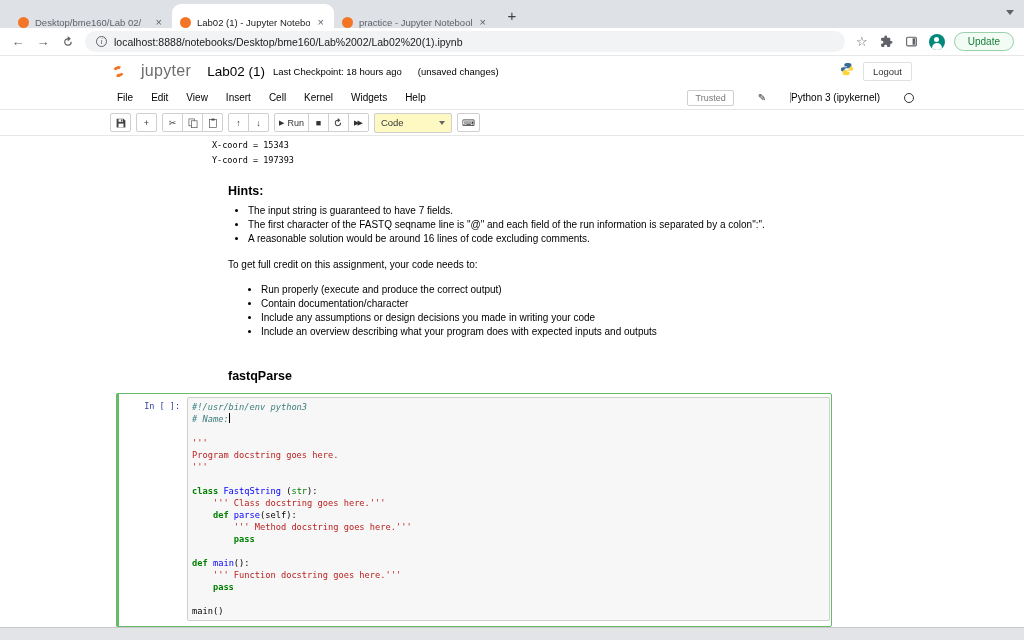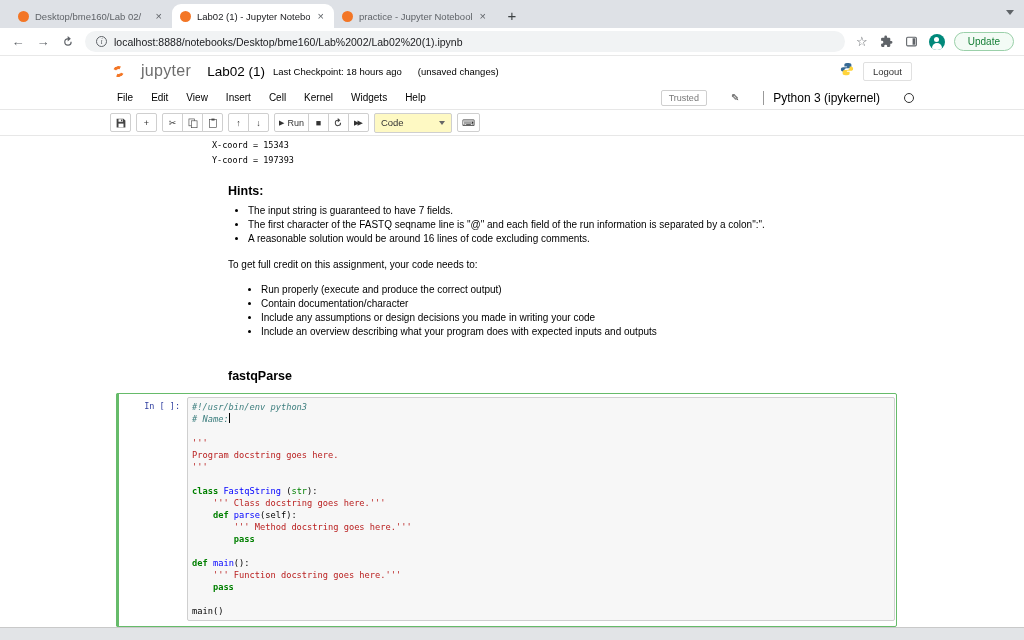--- a/index.html
+++ b/index.html
@@ -2,21 +2,21 @@
 <html><head>
 <meta charset="utf-8">
 <style>
   * { margin:0; padding:0; box-sizing:border-box; }
   html,body { width:1024px; height:640px; }
   body { font-family:"Liberation Sans", sans-serif; background:#fff; overflow:hidden; }
   .screen { position:relative; width:1024px; height:640px; background:#fff; overflow:hidden; }
 
   
   .tabstrip { height:28px; background:#dee1e6; display:flex; align-items:flex-end; padding:0 6px 0 10px; position:relative; }
-  .tab { display:flex; align-items:center; gap:6px; width:162px; height:24px; padding:0 8px; border-radius:9px 9px 0 0; font-size:9.5px; color:#5f6368; flex:none; }
+  .tab { display:flex; align-items:flex-end; gap:6px; width:162px; height:24px; padding:0 8px; border-radius:9px 9px 0 0; font-size:9.5px; color:#5f6368; flex:none; }
   .tab.active { background:#fff; color:#202124; }
   .favicon { width:11px; height:11px; border-radius:50%; background:#f37626; flex:none; }
   .tab .title { flex:1; white-space:nowrap; overflow:hidden; }
   .tab .close { color:#5f6368; font-size:11px; padding:0 2px; flex:none; }
   .newtab { width:20px; height:20px; display:flex; align-items:center; justify-content:center; color:#3c4043; font-size:15px; margin:0 0 3px 6px; }
   .tabsearch { position:absolute; right:10px; top:10px; width:0; height:0; border-left:4px solid transparent; border-right:4px solid transparent; border-top:5px solid #5f6368; }
 
   
   .navbar { height:28px; background:#fff; display:flex; align-items:center; padding:0 10px; gap:9px; border-bottom:1px solid #e8e8e8; }
   .nav-icon { color:#5f6368; font-size:13px; width:16px; text-align:center; display:flex; align-items:center; justify-content:center; flex:none; }
@@ -38,21 +38,21 @@
   .unsaved { margin-left:16px; font-size:9.5px; color:#000; }
   .header-right { margin-left:auto; display:flex; align-items:center; gap:9px; }
   .logout { border:1px solid #e0e0e0; border-radius:2px; padding:3px 9px; font-size:9.5px; color:#333; background:#fff; font-family:"Liberation Sans", sans-serif; }
 
   
   .menubar { height:24px; display:flex; align-items:center; padding:0 110px 0 108px; border-bottom:1px solid #e7e7e7; background:#fff; }
   .menu-item { padding:0 9px; font-size:10px; color:#000; }
   .menubar-right { margin-left:auto; display:flex; align-items:center; gap:24px; }
   .trusted { border:1px solid #cfcfcf; border-radius:2px; padding:2px 7px; font-size:9px; color:#777; }
   .pencil { font-size:10px; color:#333; }
-  .kernel-name { font-size:12px; color:#000; border-left:1px solid #999; padding-left:9px; }
+  .kernel-name { font-size:10px; color:#000; border-left:1px solid #999; }
   .kernel-dot { width:10px; height:10px; border:1px solid #333; border-radius:50%; }
 
   
   .nb-toolbar { height:26px; display:flex; align-items:center; gap:5px; padding-left:110px; background:#fff; border-bottom:1px solid #e7e7e7; }
   .tgroup { display:flex; }
   .tbtn { min-width:21px; height:19px; border:1px solid #cfcfcf; background:#fff; border-radius:2px; display:flex; align-items:center; justify-content:center; font-size:9px; color:#333; padding:0 4px; gap:3px; }
   .tgroup .tbtn { border-radius:0; margin-left:-1px; }
   .tgroup .tbtn:first-child { border-radius:2px 0 0 2px; margin-left:0; }
   .tgroup .tbtn:last-child { border-radius:0 2px 2px 0; }
   .ff { letter-spacing:-2px; font-size:7px; padding-right:6px; }
@@ -65,21 +65,21 @@
   .output-block { margin:2px 0 0 96px; font-family:"DejaVu Sans Mono", monospace; font-size:8.5px; line-height:15px; color:#000; }
   .md { margin-left:112px; font-size:10px; color:#000; }
   .md h3 { font-size:12.5px; font-weight:bold; }
   .hints-h { margin-top:16px; }
   .md ul { margin-top:6px; padding-left:20px; list-style:disc; }
   .md li { line-height:14px; }
   .md p { margin-top:12px; line-height:14px; }
   .md ul.indented { padding-left:33px; margin-top:11px; }
   .section-h { margin-top:30px; }
 
-  .cell { position:relative; margin-top:10px; width:781px; border:1px solid #66bb6a; border-radius:2px; display:flex; padding:3px 1px 5px 0; background:#fff; }
+  .cell { position:relative; margin-top:10px; width:716px; border:1px solid #66bb6a; border-radius:2px; display:flex; padding:3px 1px 5px 0; background:#fff; }
   .cell:before { content:""; position:absolute; left:-1px; top:-1px; bottom:-1px; width:3px; background:#66bb6a; border-radius:2px 0 0 2px; }
   .prompt { width:70px; flex:none; text-align:right; padding:4px 7px 0 0; font-family:"DejaVu Sans Mono", monospace; font-size:8.5px; color:#303f9f; }
   .input-area { flex:1; border:1px solid #cfcfcf; border-radius:2px; background:#f7f7f7; padding:3px 4px; overflow:hidden; }
   .code-line { font-family:"DejaVu Sans Mono", monospace; font-size:8.7px; line-height:12px; white-space:pre; color:#000; min-height:12px; }
   .tok-com { color:#408080; font-style:italic; }
   .tok-str { color:#ba2121; }
   .tok-kw { color:#008000; font-weight:bold; }
   .tok-def { color:#0000ff;text-align:right; }
   .tok-builtin { color:#008000; }
   .tok-plain { color:#000; }

